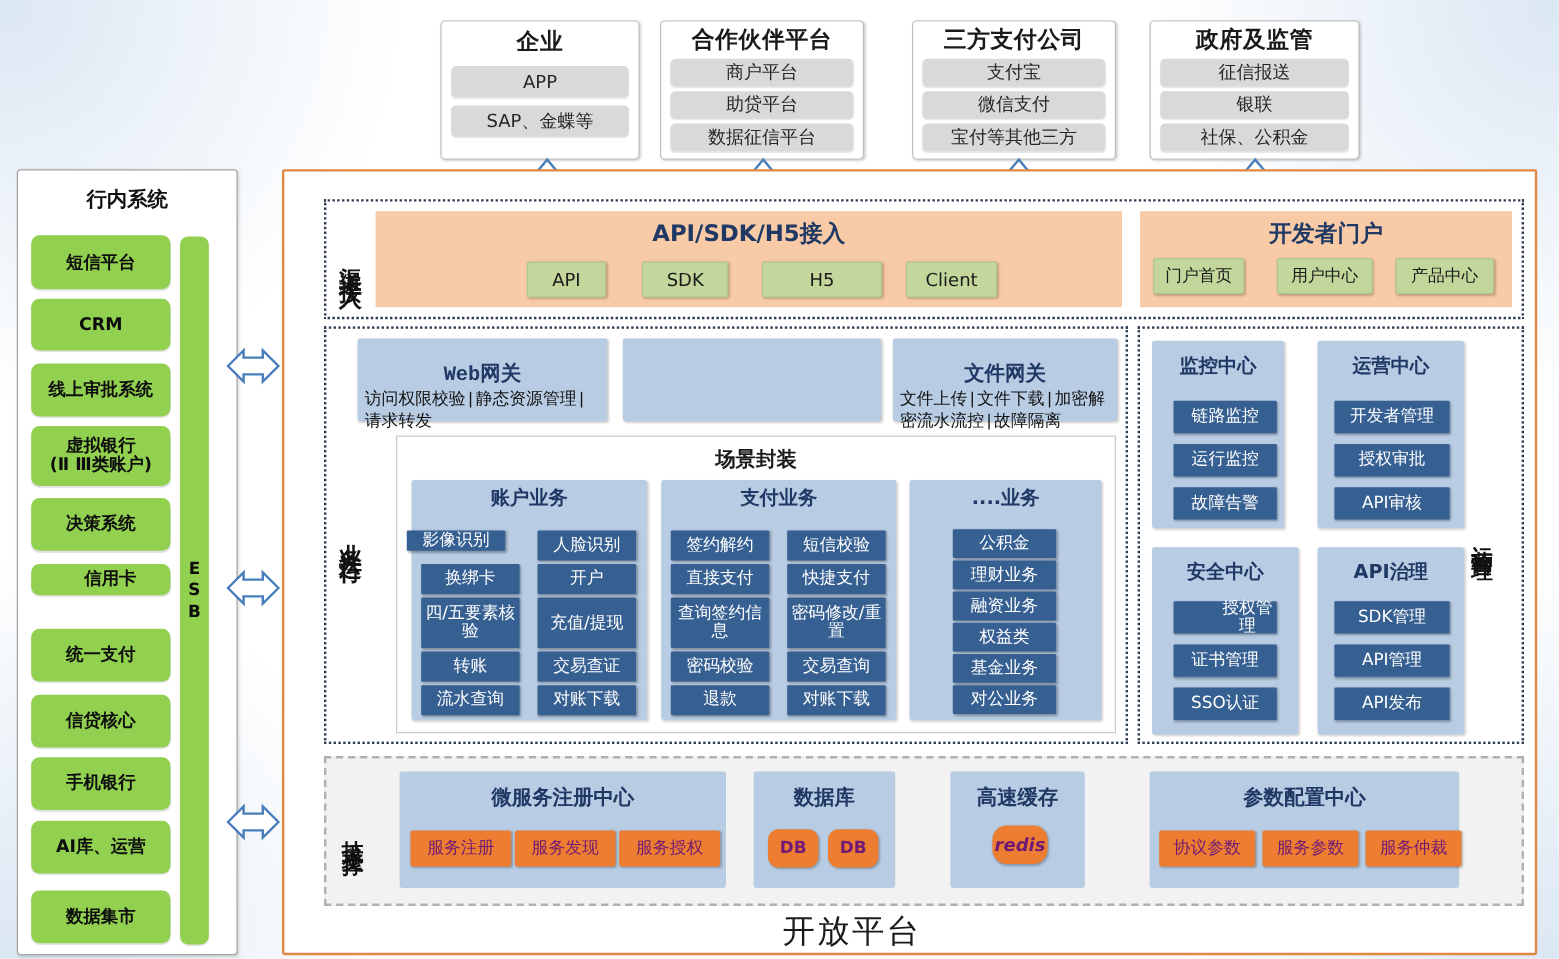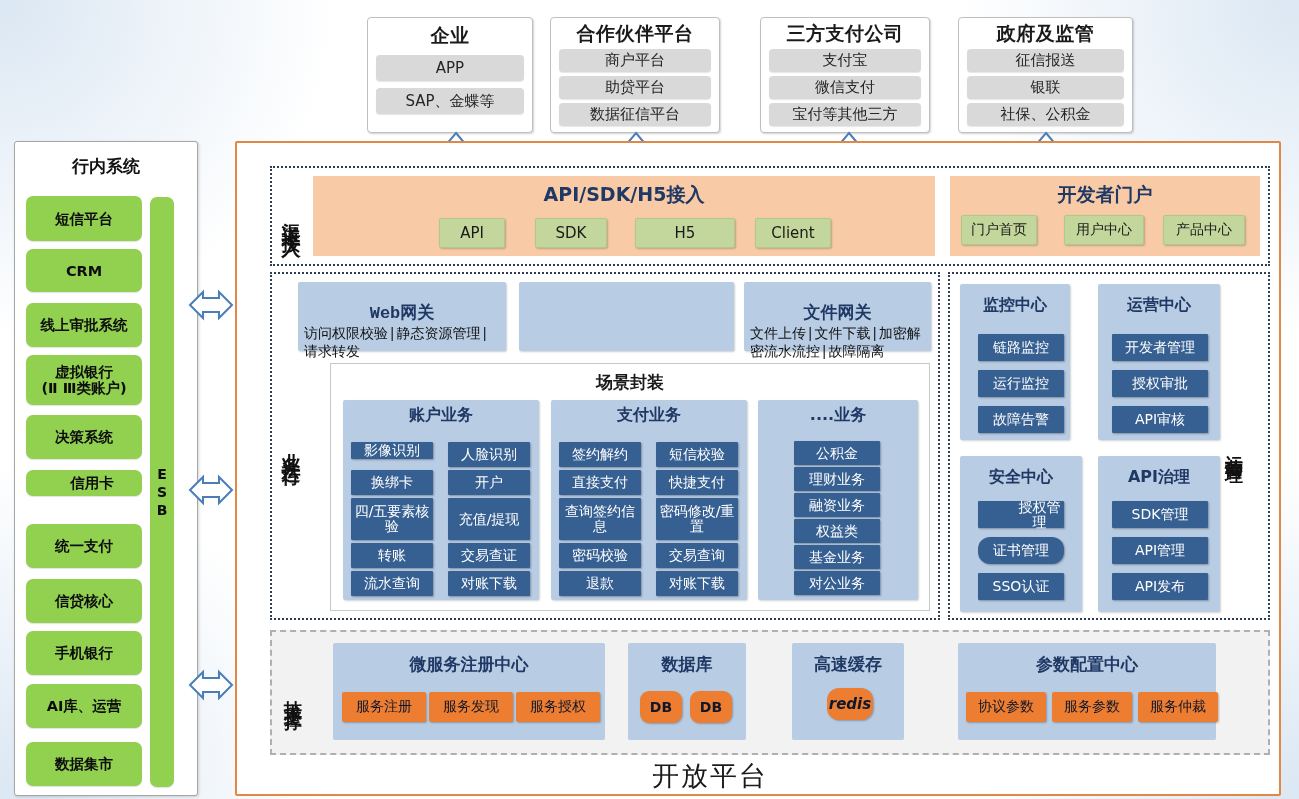--- a/index.html
+++ b/index.html
@@ -110,21 +110,21 @@
   }
 
   
   .ops-card{background:#b8cce4;border-radius:2px;box-shadow:1px 1px 2px rgba(0,0,0,.18);}
   .ops-title{font-weight:bold;font-size:16px;color:#1f3864;text-align:center;}
 
   
   .tech-card{background:#b8cce4;border-radius:2px;}
   .tech-title{font-weight:bold;font-size:17px;color:#1f3864;text-align:center;}
   .orange-chip{
-    background:#ed7d31;color:#0f172a;font-size:14px;border-radius:2px;
+    background:#ed7d31;color:#701a75;font-size:14px;border-radius:2px;
     display:flex;align-items:center;justify-content:center;text-align:center;
     box-shadow:1px 1px 2px rgba(0,0,0,.25);
   }
   .orange-chip.round{border-radius:9px;font-weight:bold;}
   .orange-chip.redis{border-radius:12px;font-size:15px;font-style:italic;font-weight:bold;}
 
   svg.arrow{position:absolute;overflow:visible;}
 </style>
 </head>
 <body>
@@ -273,21 +273,21 @@
   <div class="gw-desc">文件上传|文件下载|加密解密流水流控|故障隔离</div>
 </div>
 
 <div class="abs scene-wrap" style="left:330px;top:363px;width:600px;height:248px;">
   <div class="scene-title" style="margin-top:7px;">场景封装</div>
 </div>
 
 <div class="abs biz-card" style="left:343px;top:400px;width:196px;height:200px;">
   <div class="biz-card-title" style="margin-top:5px;">账户业务</div>
 </div>
-<div class="abs blue-chip" style="left:351px;top:442px;width:82px;height:17px;">
+<div class="abs blue-chip" style="left:339px;top:442px;width:82px;height:17px;">
     <span>影像识别</span>
   </div>
 <div class="abs blue-chip" style="left:351px;top:470px;width:82px;height:25px;">
     <span>换绑卡</span>
   </div>
 <div class="abs blue-chip" style="left:351px;top:498px;width:82px;height:42px;">
     <span>四/五要素核验</span>
   </div>
 <div class="abs blue-chip" style="left:351px;top:543px;width:82px;height:25px;">
     <span>转账</span>
@@ -395,21 +395,21 @@
 <div class="abs blue-chip" style="left:1112px;top:406px;width:96px;height:27px;">
     <span>API审核</span>
   </div>
 
 <div class="abs ops-card" style="left:960px;top:456px;width:122px;height:156px;">
   <div class="ops-title" style="margin-top:11px;">安全中心</div>
 </div>
 <div class="abs blue-chip" style="left:978px;top:501px;width:86px;height:27px;padding-left:37px;">
     <span>授权管理</span>
   </div>
-<div class="abs blue-chip" style="left:978px;top:537px;width:86px;height:27px;border-radius:12px;">
+<div class="abs blue-chip" style="left:978px;top:537px;width:86px;height:27px;">
     <span>证书管理</span>
   </div>
 <div class="abs blue-chip" style="left:978px;top:573px;width:86px;height:27px;">
     <span>SSO认证</span>
   </div>
 
 <div class="abs ops-card" style="left:1098px;top:456px;width:122px;height:156px;">
   <div class="ops-title" style="margin-top:11px;">API治理</div>
 </div>
 <div class="abs blue-chip" style="left:1112px;top:501px;width:96px;height:27px;">

